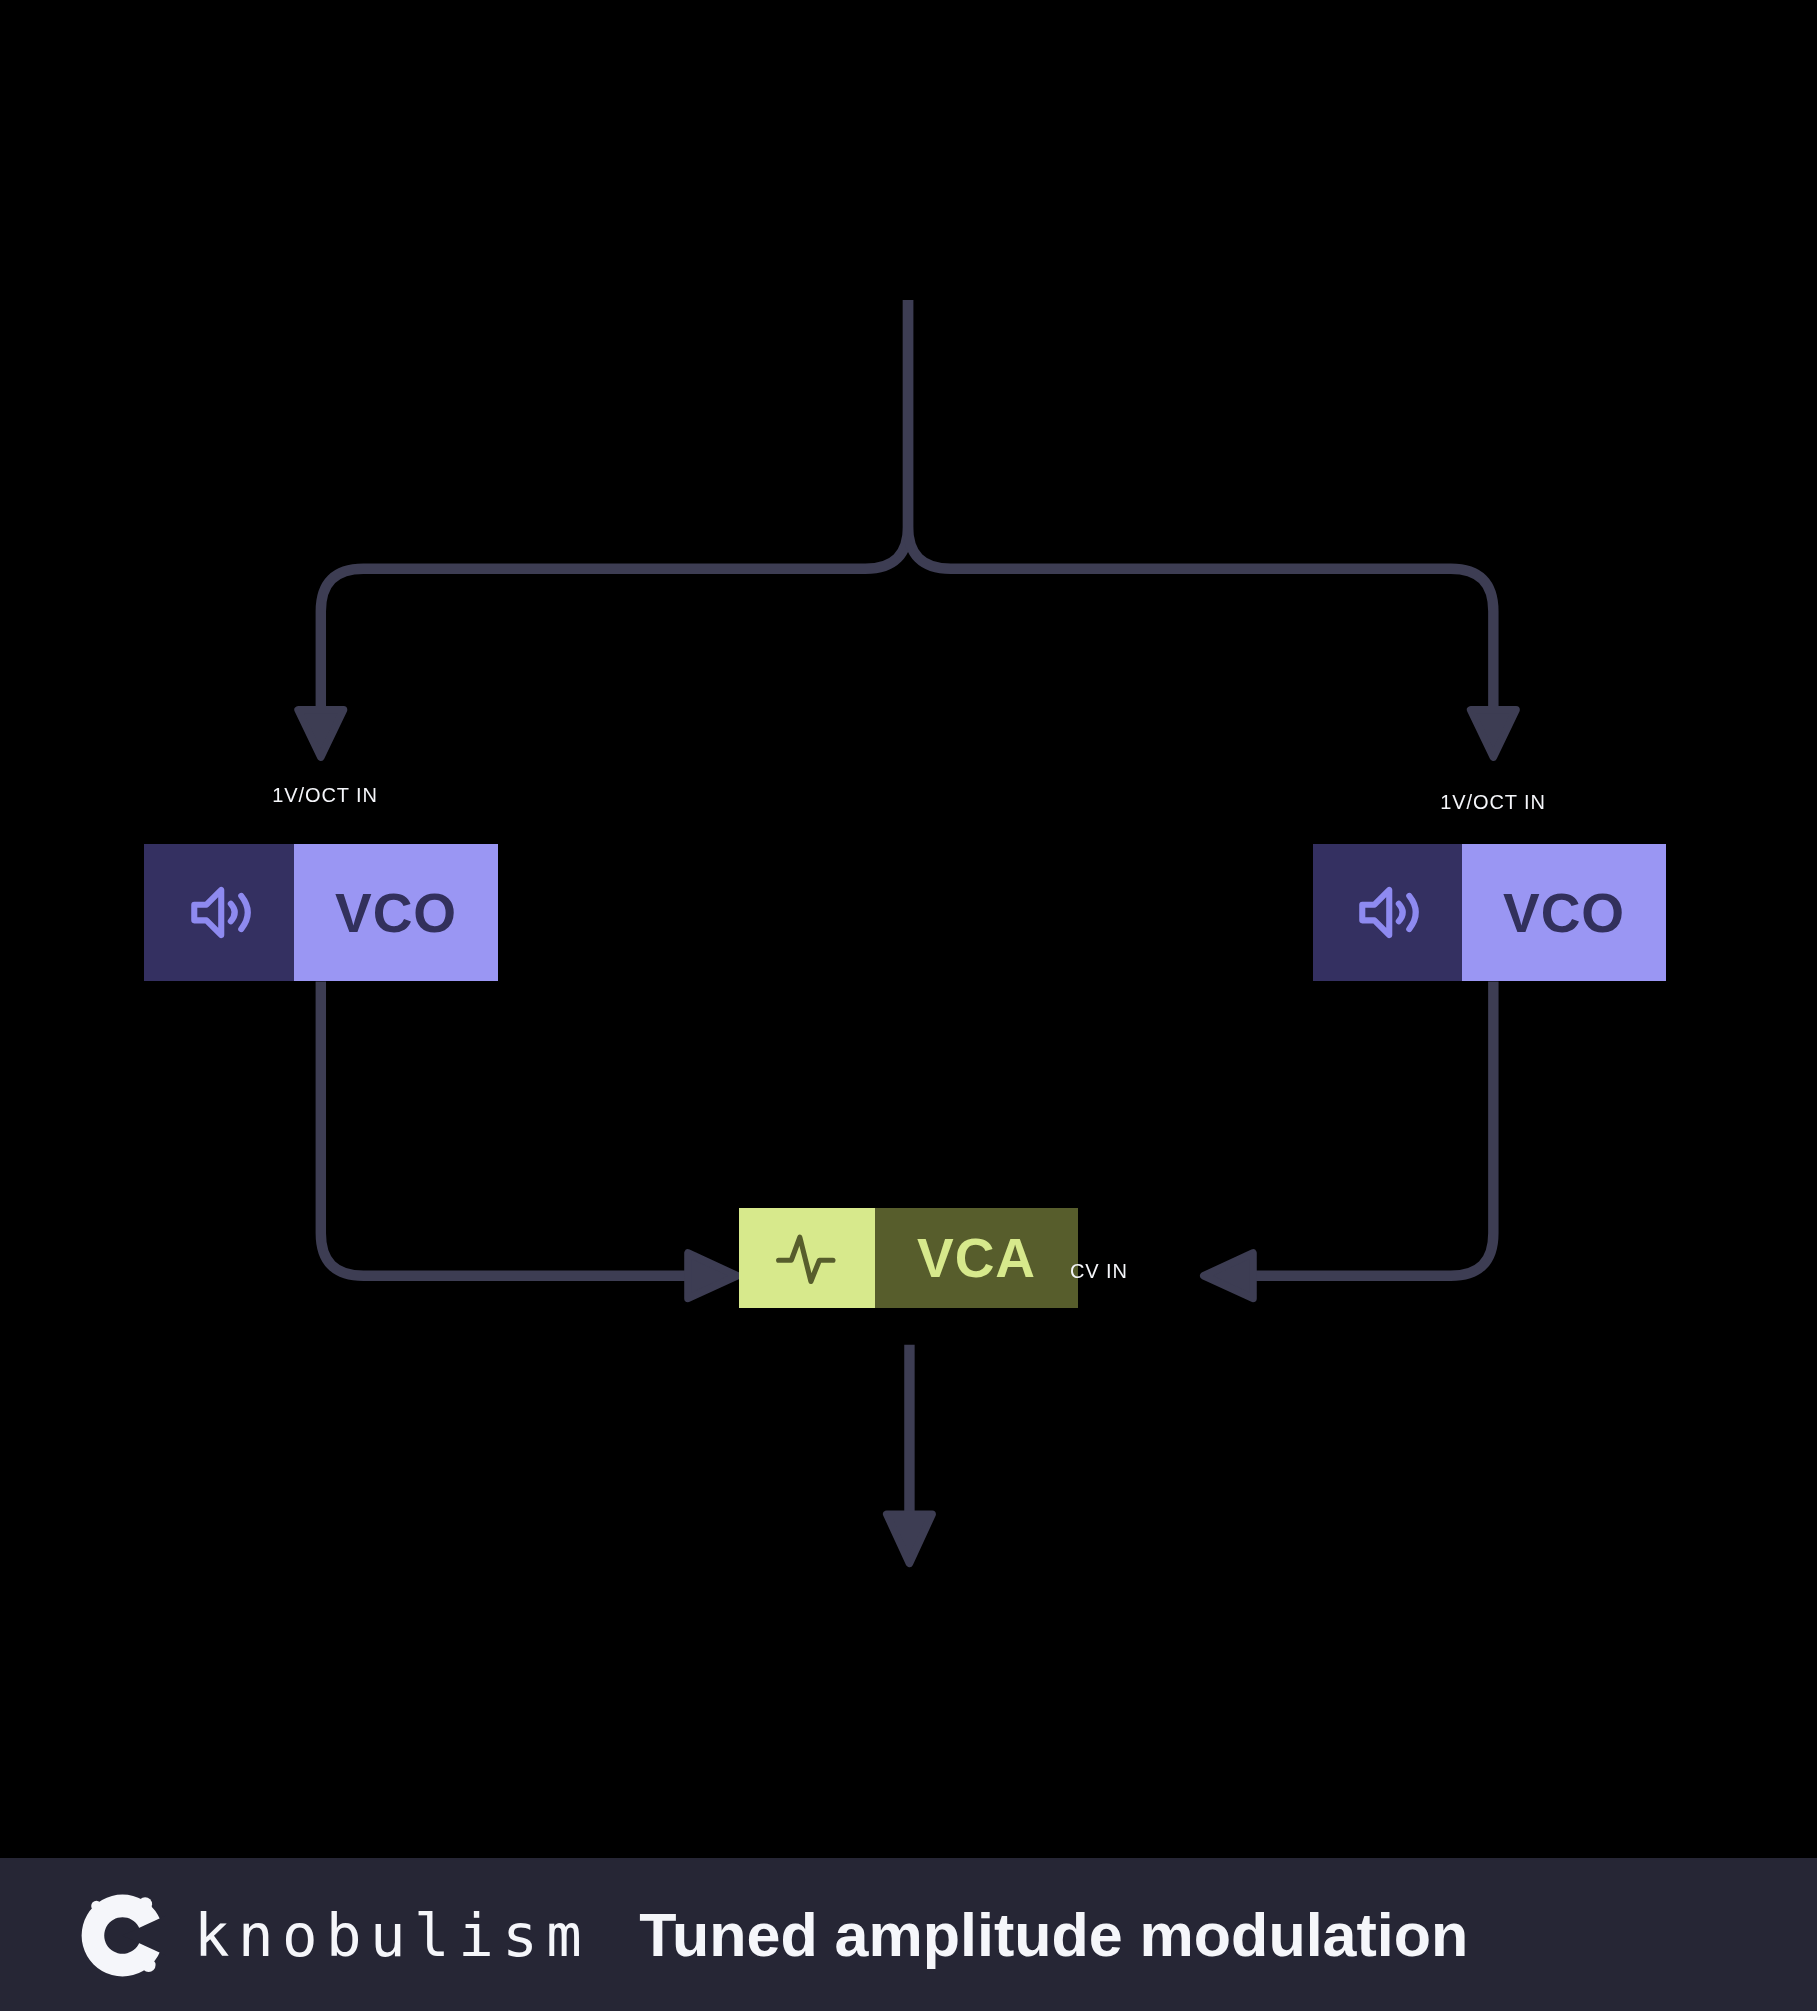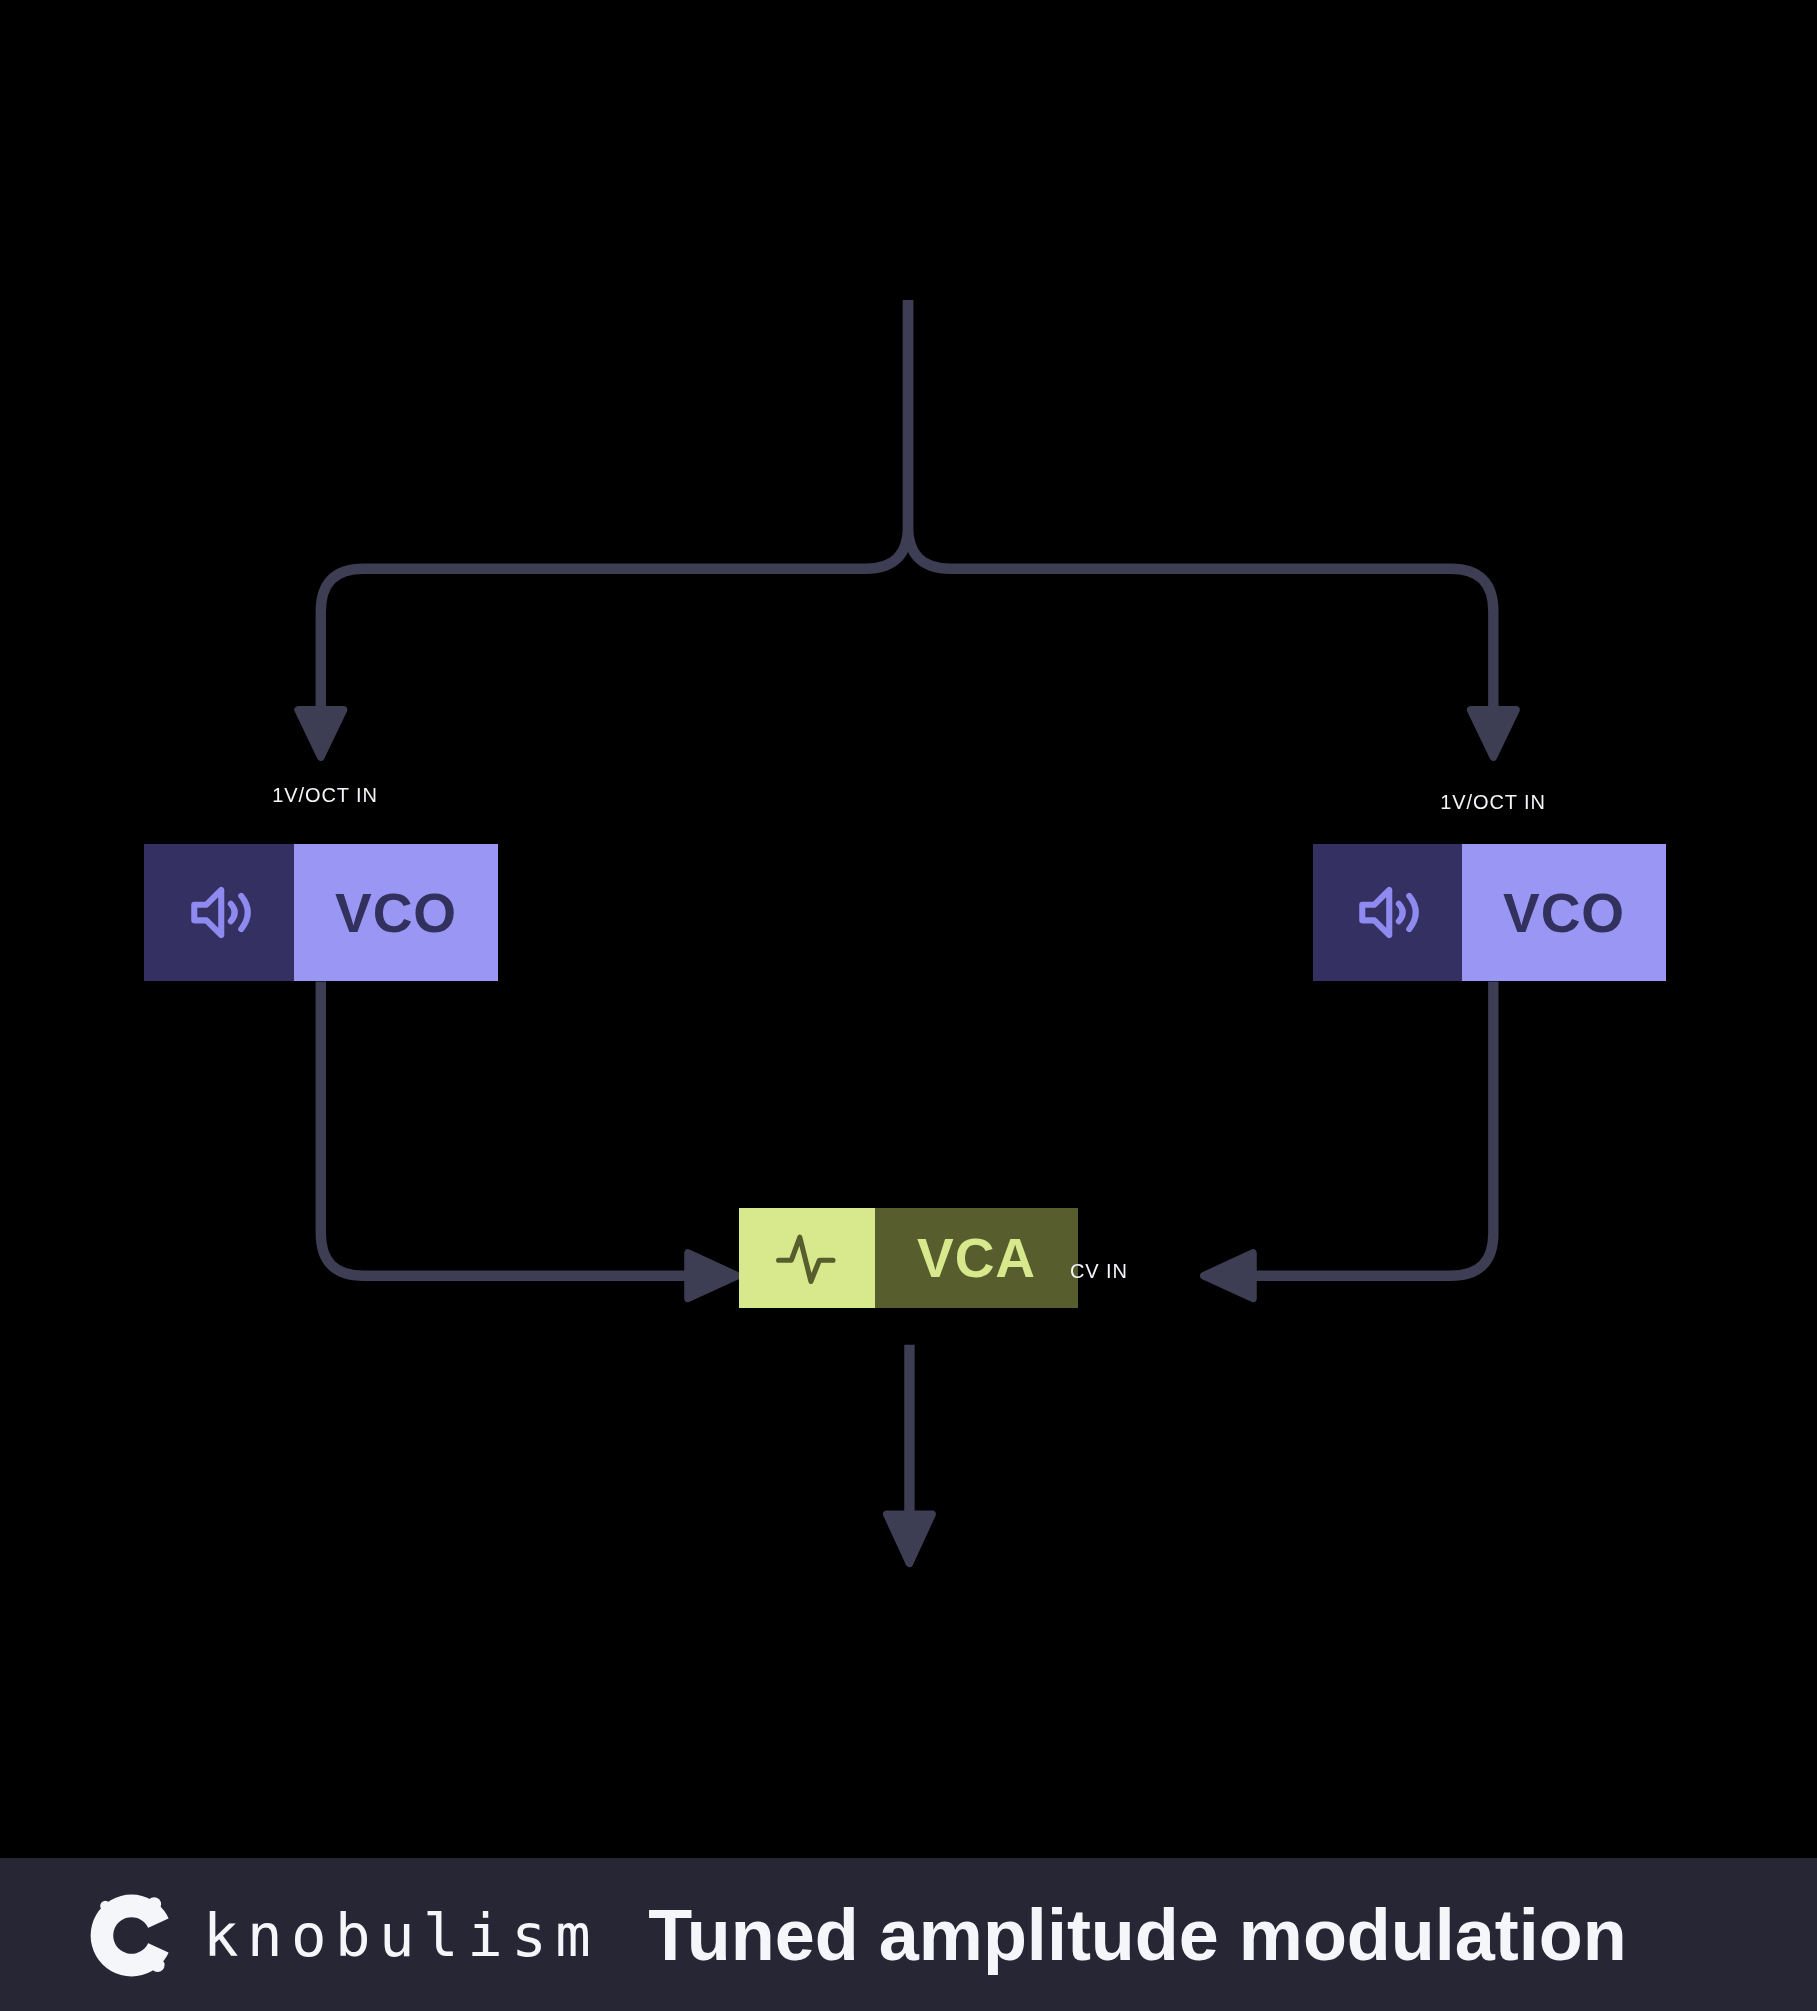--- a/index.html
+++ b/index.html
@@ -23,29 +23,29 @@
   .icon-cell svg{display:block;}
   
   .port-label{
     position:absolute;z-index:2;color:#f5f6fa;font-size:20px;letter-spacing:0.9px;
     white-space:nowrap;font-family:"Liberation Sans", sans-serif;
   }
   .centered{transform:translateX(-50%);}
   
   #footer{
     position:absolute;left:0;bottom:0;width:1817px;height:154px;background:#262635;
-    display:flex;align-items:center;z-index:3;padding:17px;box-sizing:border-box;
+    display:flex;align-items:center;z-index:3;padding:8px;box-sizing:border-box;
   }
   #footer .logo{margin-left:71px;flex:0 0 auto;}
   #footer .brand{
     margin-left:28px;color:#f5f6fa;font-family:"DejaVu Sans Mono", monospace;
     font-size:59px;font-weight:500;letter-spacing:8.5px;white-space:nowrap;
   }
   #footer .title{
-    margin-left:49px;color:#f5f6fa;font-size:72px;font-weight:bold;
+    margin-left:49px;color:#f5f6fa;font-size:61px;font-weight:bold;
     letter-spacing:0px;white-space:nowrap;
   }
 </style>
 </head>
 <body>
 
 <div id="canvas">
 
   <svg id="wires" viewBox="0 0 1920 2126" xmlns="http://www.w3.org/2000/svg">
     <g stroke="#3d3d53" stroke-width="11" fill="none">

